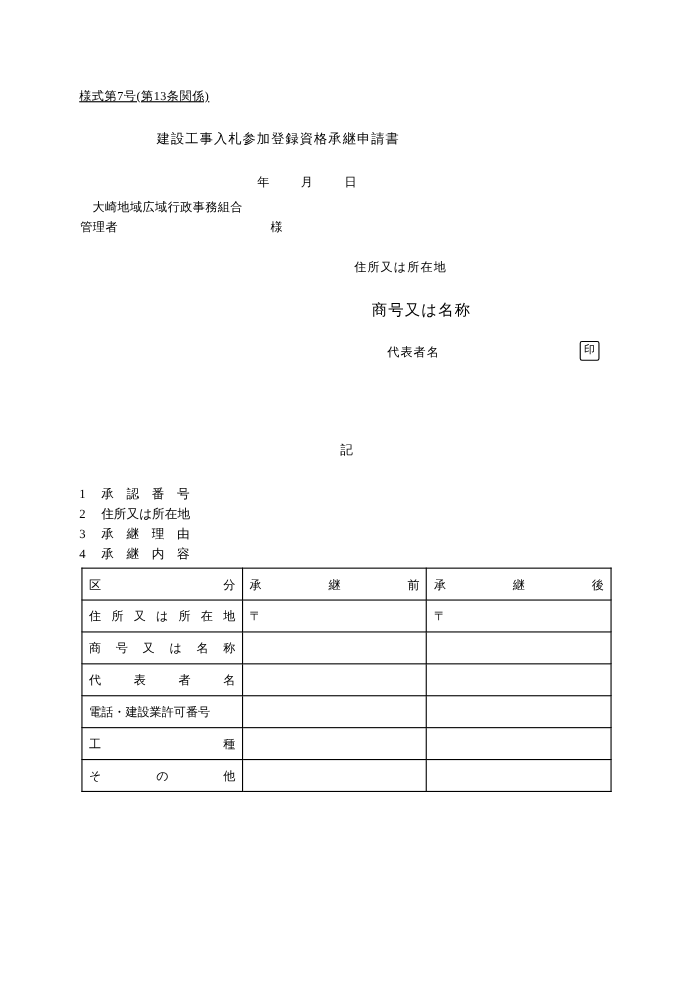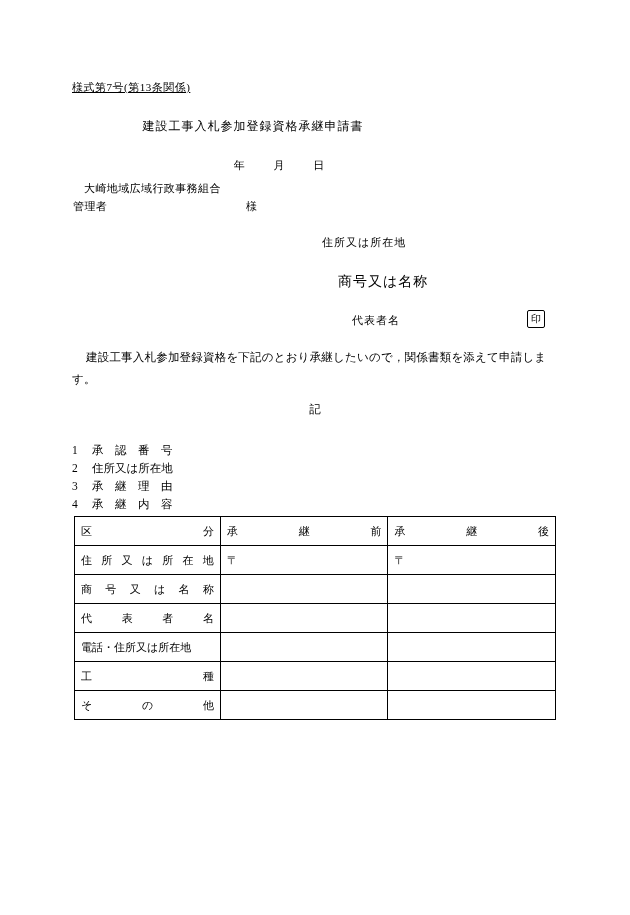--- a/index.html
+++ b/index.html
@@ -199,21 +199,20 @@
 
   <div class="addressee-org">大崎地域広域行政事務組合</div>
   <div class="addressee-role">管理者</div>
   <div class="addressee-sama">様</div>
 
   <div class="applicant-address">住所又は所在地</div>
   <div class="applicant-company">商号又は名称</div>
   <div class="applicant-rep">代表者名</div>
   <div class="seal-mark">印</div>
 
-  <div class="body-text">建設工事入札参加登録資格を下記のとおり承継したいので，関係書類を添えて申請します。</div>
 
   <div class="ki-mark">記</div>
 
   <div class="numbered-list">
     <div class="row">
       <span class="num">1</span><span class="txt">承　認　番　号</span>
     </div>
     <div class="row">
       <span class="num">2</span><span class="txt">住所又は所在地</span>
     </div>
@@ -290,21 +289,21 @@
             <span>名</span>
           </div>
         </td>
         <td class="col-before"></td>
         <td class="col-after"></td>
       </tr>
 
       <tr>
         <td class="col-label">
           <div class="spread">
-            <span>電話・住所又は所在地</span>
+            <span>電話・建設業許可番号</span>
           </div>
         </td>
         <td class="col-before"></td>
         <td class="col-after"></td>
       </tr>
 
       <tr>
         <td class="col-label">
           <div class="spread">
             <span>工</span>

